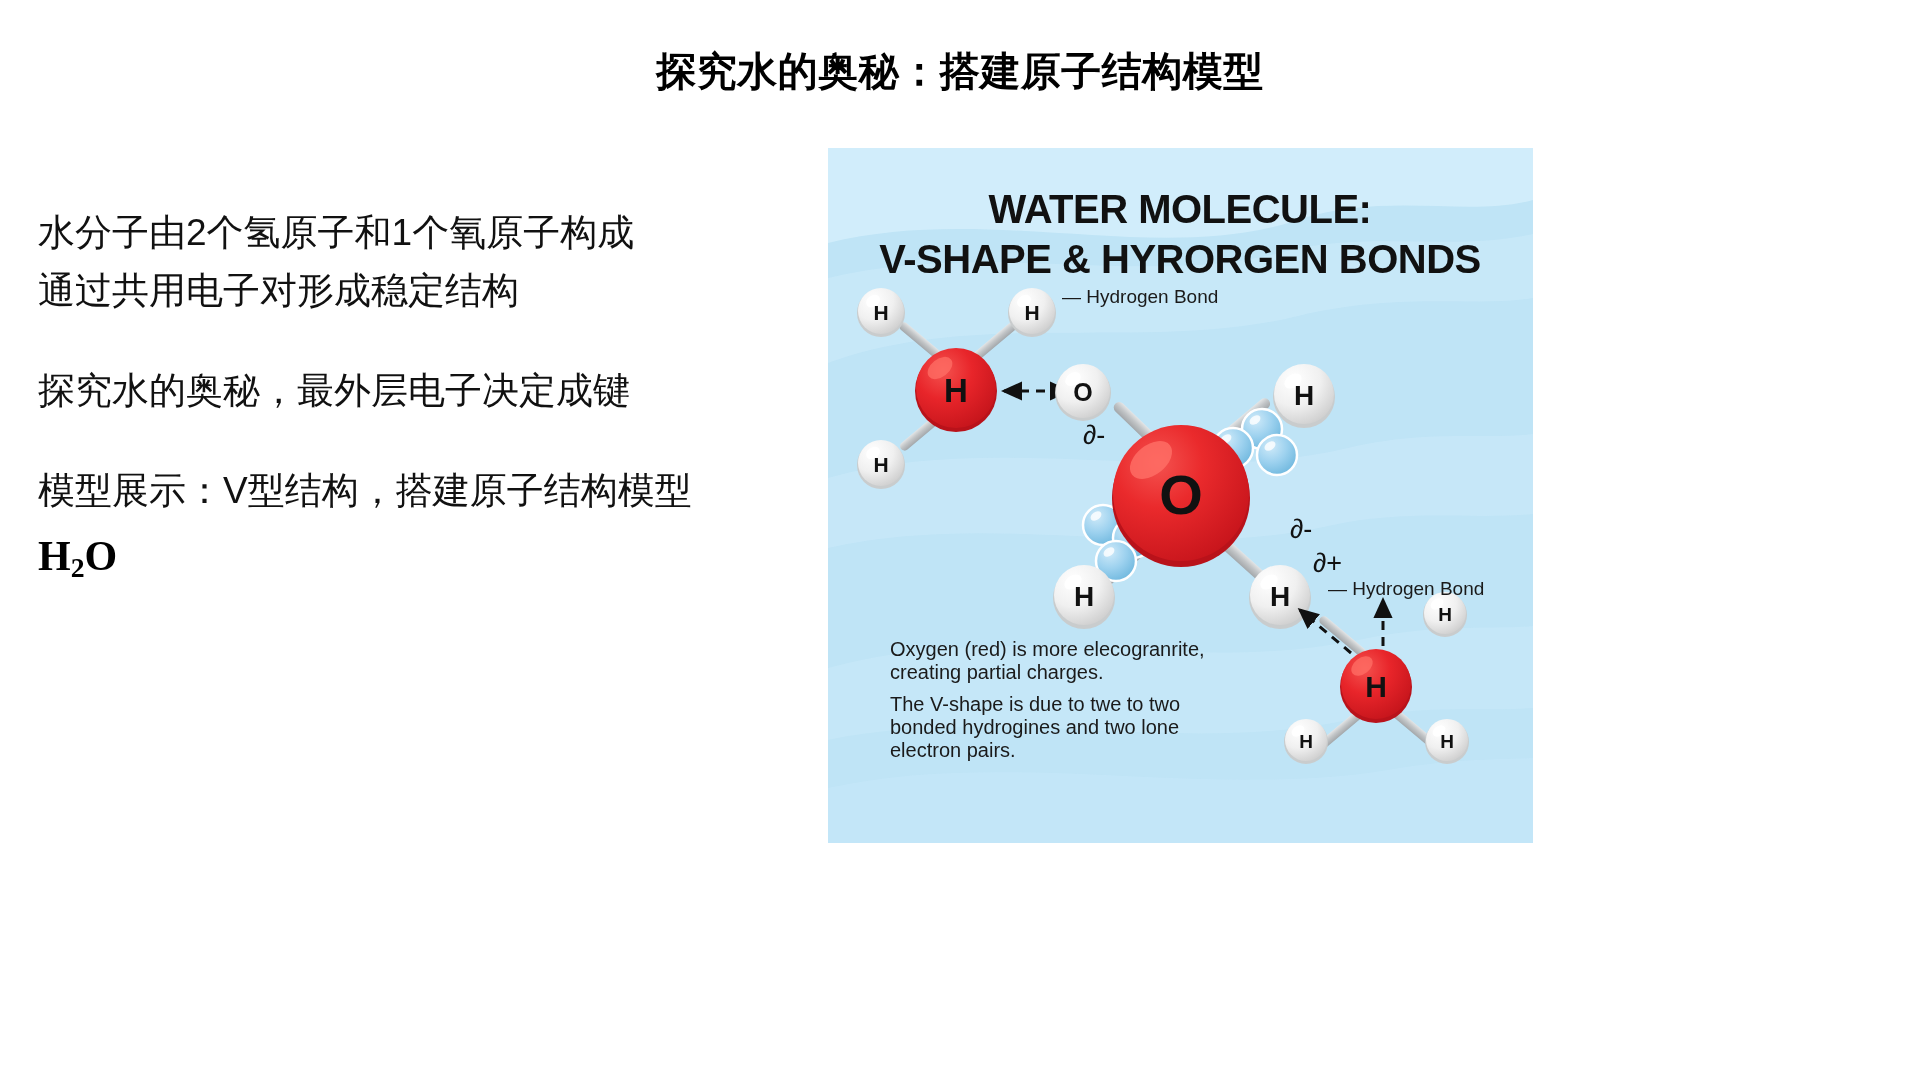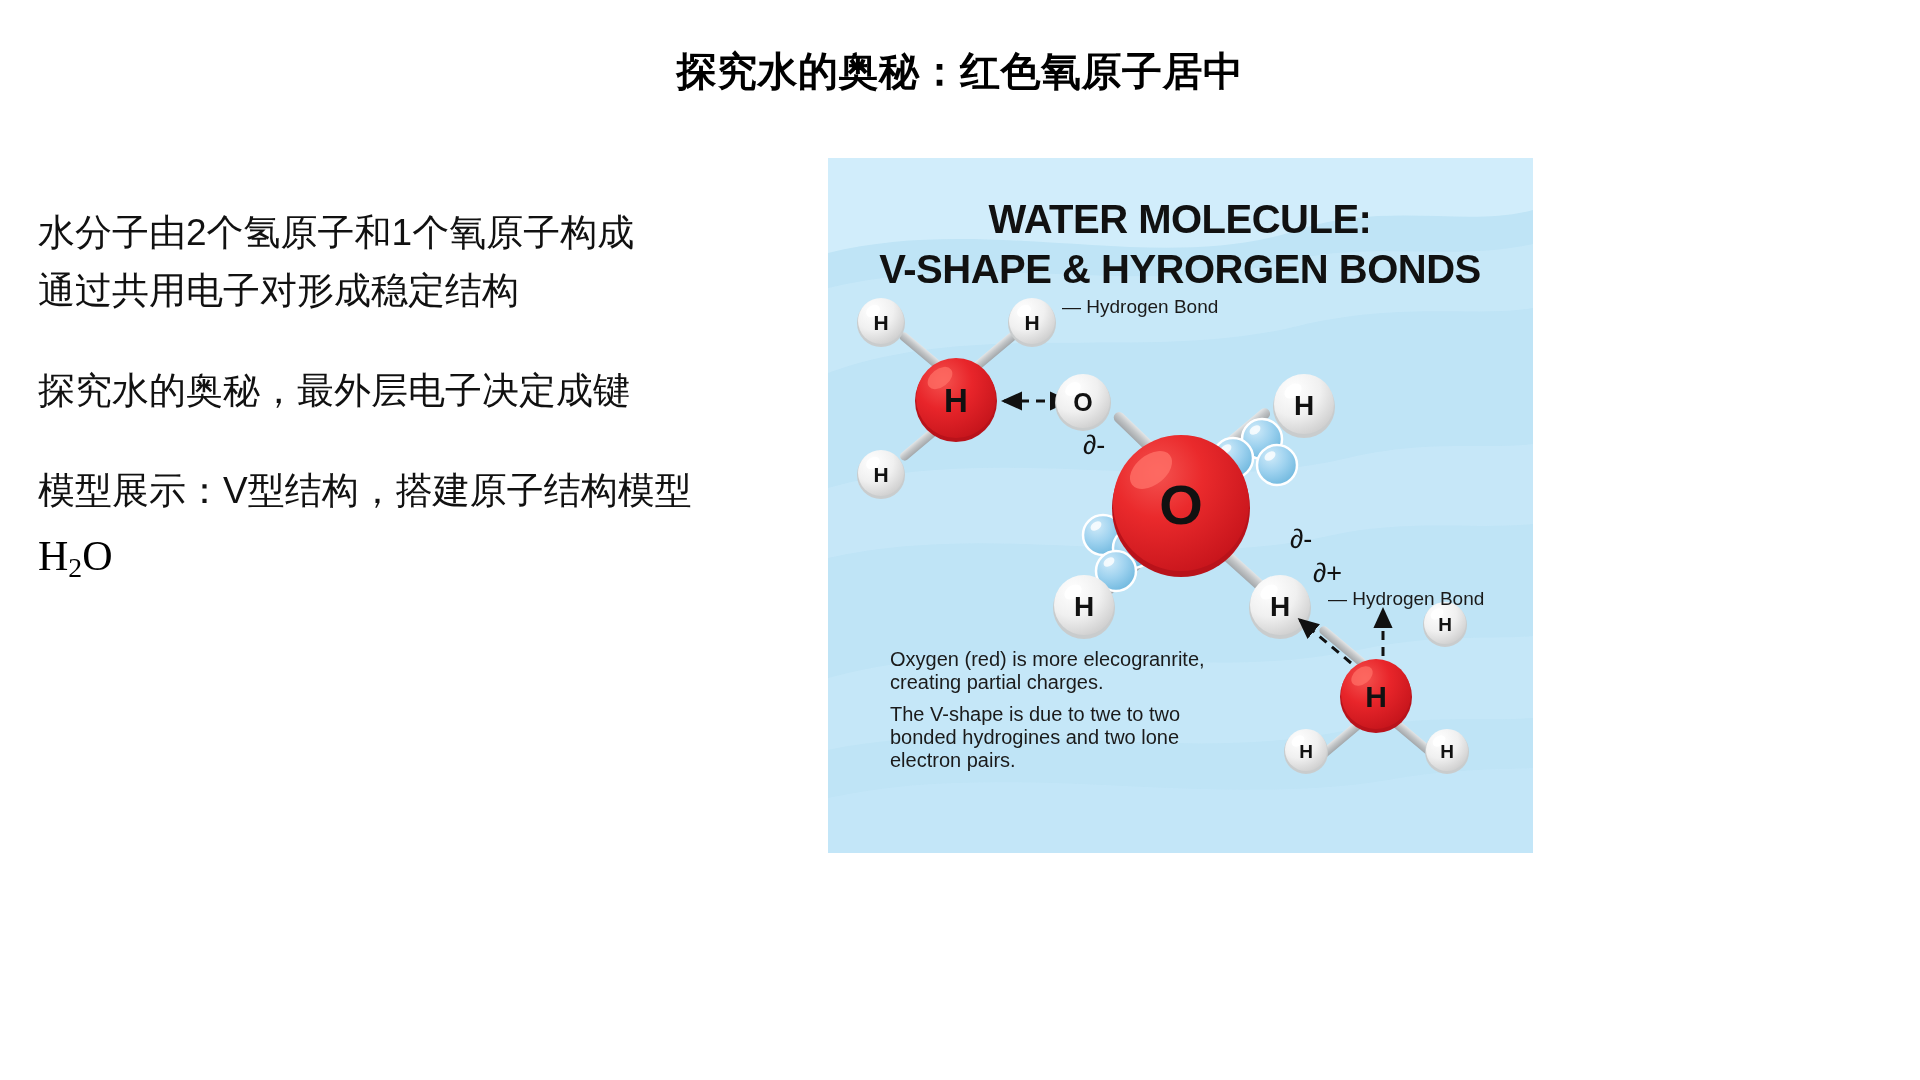--- a/index.html
+++ b/index.html
@@ -46,44 +46,45 @@
     white-space: nowrap;
   }
   .para-gap {
     height: 20px;
   }
   .formula {
     font-family: "Liberation Serif", "DejaVu Serif", serif;
     font-size: 42px;
     line-height: 56px;
     margin-top: 0;
+    font-weight: bold;
   }
   .formula sub {
     font-size: 0.66em;
     vertical-align: -0.26em;
   }
 
   
   .figure-panel {
     position: absolute;
     left: 828px;
-    top: 158px;
+    top: 148px;
     width: 705px;
     height: 695px;
     background: #fef9c3;
     overflow: hidden;
   }
   .figure-panel svg {
     display: block;
   }
 </style>
 </head>
 <body>
 
-<div class="slide-title">探究水的奥秘：红色氧原子居中</div>
+<div class="slide-title">探究水的奥秘：搭建原子结构模型</div>
 
 <div class="left-col">
 
   <div class="para">
     <div class="para-line">水分子由2个氢原子和1个氧原子构成</div>
     <div class="para-line">通过共用电子对形成稳定结构</div>
   </div>
 
   <div class="para-gap"></div>
 

